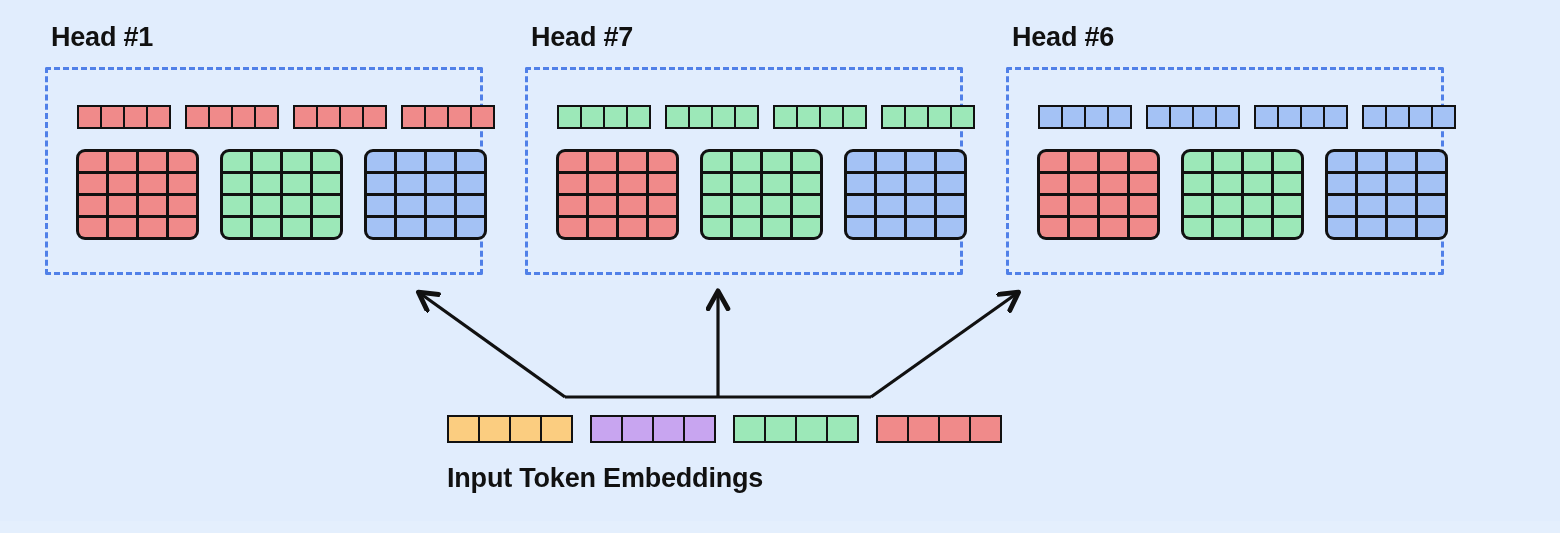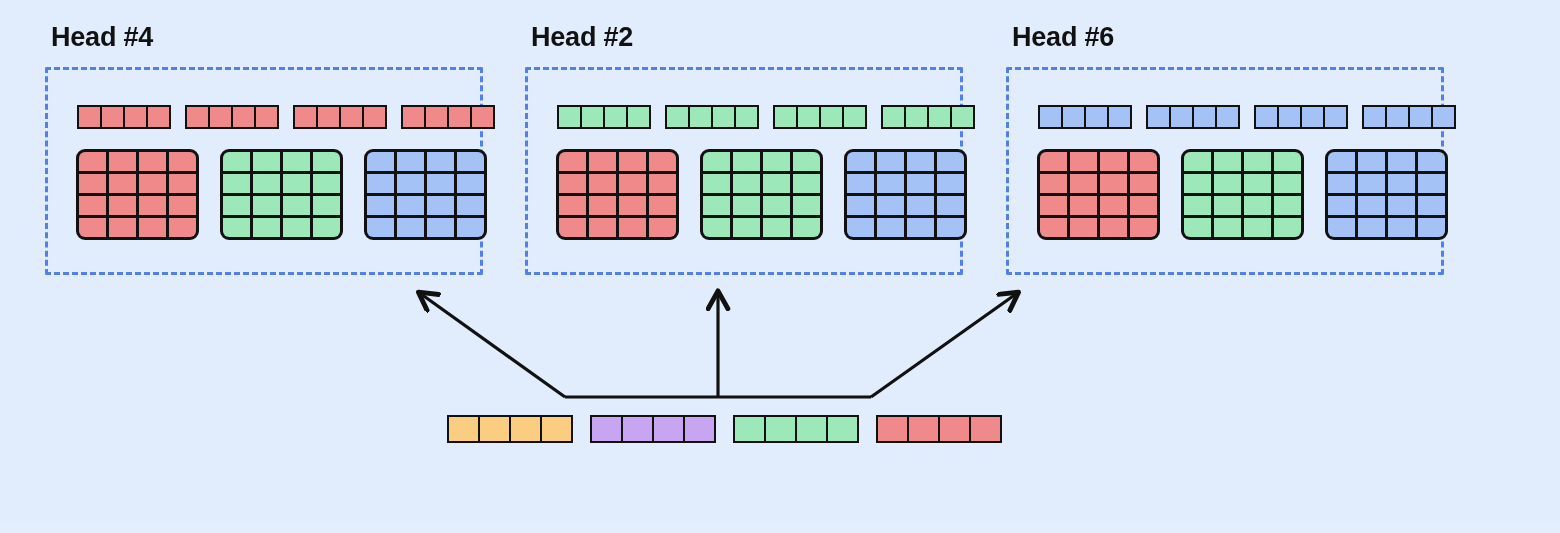--- a/index.html
+++ b/index.html
@@ -128,21 +128,21 @@
     pointer-events: none;
   }
 </style>
 </head>
 <body>
 
 <div id="stage">
 
   <div id="heads-container">
       <div class="head-group" style="left: 45px;">
-        <div class="head-title">Head #4</div>
+        <div class="head-title">Head #1</div>
         <div class="head-box" style="border-color: rgb(80, 128, 232);"></div>
         <div class="token-row" style="left: 32px; top: 83px;">
           <div class="token-strip">
             <div class="token-cell" style="background: rgb(240, 138, 138);"></div>
             <div class="token-cell" style="background: rgb(240, 138, 138);"></div>
             <div class="token-cell" style="background: rgb(240, 138, 138);"></div>
             <div class="token-cell" style="background: rgb(240, 138, 138);"></div>
           </div>
           <div class="token-strip">
             <div class="token-cell" style="background: rgb(240, 138, 138);"></div>
@@ -214,21 +214,21 @@
             <div class="matrix-cell" style="background: rgb(164, 194, 245);"></div>
             <div class="matrix-cell" style="background: rgb(164, 194, 245);"></div>
             <div class="matrix-cell" style="background: rgb(164, 194, 245);"></div>
             <div class="matrix-cell" style="background: rgb(164, 194, 245);"></div>
             <div class="matrix-cell" style="background: rgb(164, 194, 245);"></div>
             <div class="matrix-cell" style="background: rgb(164, 194, 245);"></div>
           </div>
         </div>
       </div>
       <div class="head-group" style="left: 525px;">
-        <div class="head-title">Head #2</div>
+        <div class="head-title">Head #7</div>
         <div class="head-box" style="border-color: rgb(80, 128, 232);"></div>
         <div class="token-row" style="left: 32px; top: 83px;">
           <div class="token-strip">
             <div class="token-cell" style="background: rgb(156, 232, 184);"></div>
             <div class="token-cell" style="background: rgb(156, 232, 184);"></div>
             <div class="token-cell" style="background: rgb(156, 232, 184);"></div>
             <div class="token-cell" style="background: rgb(156, 232, 184);"></div>
           </div>
           <div class="token-strip">
             <div class="token-cell" style="background: rgb(156, 232, 184);"></div>
@@ -431,15 +431,16 @@
         <div class="token-cell" style="background: rgb(156, 232, 184);"></div>
         <div class="token-cell" style="background: rgb(156, 232, 184);"></div>
       </div>
       <div class="token-strip">
         <div class="token-cell" style="background: rgb(240, 138, 138);"></div>
         <div class="token-cell" style="background: rgb(240, 138, 138);"></div>
         <div class="token-cell" style="background: rgb(240, 138, 138);"></div>
         <div class="token-cell" style="background: rgb(240, 138, 138);"></div>
       </div>
     </div>
+  <div id="input-caption">Input Token Embeddings</div>
 
   <div id="bottom-strip"></div>
 </div>
 
 </body></html>

